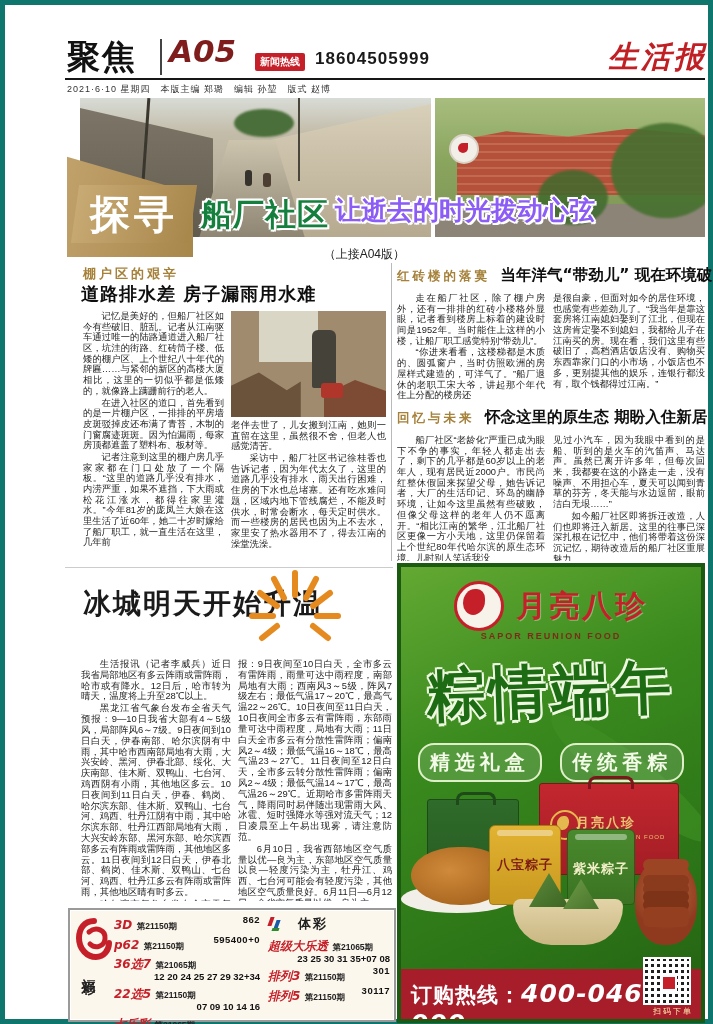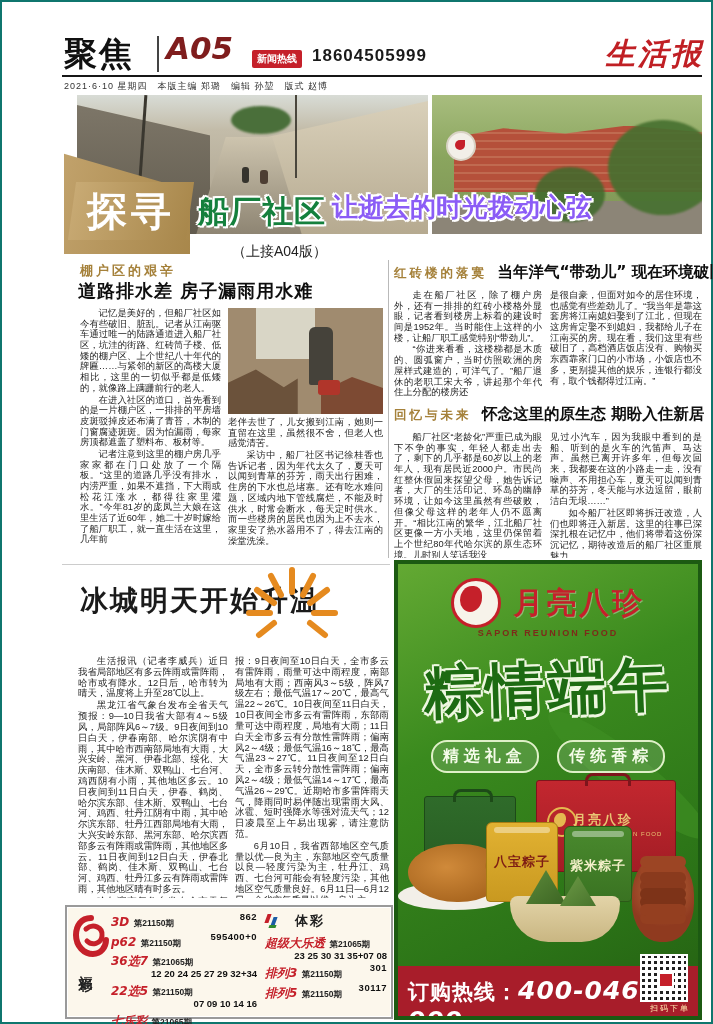--- a/index.html
+++ b/index.html
@@ -1,18 +1,18 @@
 <!DOCTYPE html>
 <html><head>
 <meta charset="utf-8">
 <style>
   html,body{margin:0;padding:0;}
   body{width:713px;height:1024px;background:#ffffff;position:relative;
        font-family:"Liberation Sans",sans-serif;color:#1a1a1a;overflow:hidden;}
-  .page{position:absolute;inset:0;border:2px solid #0f766e;background:#fff;}
+  .page{position:absolute;inset:0;border:5px solid #0f766e;background:#fff;}
 
   
   .hdr{position:absolute;left:62px;top:30px;width:640px;height:42px;}
   .hdr-section{position:absolute;left:0;top:0;font-family:"DejaVu Serif",serif;
       font-size:33px;font-weight:bold;letter-spacing:2px;color:#111;}
   .hdr-vline{position:absolute;left:93px;top:4px;width:2px;height:36px;background:#444;}
   .hdr-pageno{position:absolute;left:102px;top:-2px;font-size:31px;font-weight:bold;
       font-style:italic;color:#7f1d1d;font-family:"DejaVu Sans",sans-serif;}
   .hdr-hotline-box{position:absolute;left:188px;top:18px;background:#c5202a;color:#fff;
       font-size:10px;font-weight:bold;padding:2px 5px;border-radius:2px;}
@@ -54,21 +54,21 @@
   .banner-tag{position:absolute;left:70px;top:180px;width:118px;height:58px;z-index:4;
       background:linear-gradient(100deg,#c8aa74,#a8874b);transform:skewX(-8deg);}
   .banner-tag span{display:block;text-align:center;font-size:40px;font-weight:bold;color:#fff;
       font-family:"DejaVu Serif",serif;line-height:58px;letter-spacing:4px;transform:skewX(8deg);}
   .banner-place{position:absolute;left:196px;top:189px;z-index:4;font-size:31px;font-weight:bold;color:#15803d;
       font-family:"DejaVu Sans",sans-serif;letter-spacing:1px;
       text-shadow:-2px 0 #fff,2px 0 #fff,0 -2px #fff,0 2px #fff,2px 2px #fff,-2px -2px #fff;}
   .banner-title{position:absolute;left:330px;top:188px;z-index:4;font-size:26px;font-weight:bold;color:#8b5cf6;
       font-family:"DejaVu Sans",sans-serif;letter-spacing:0px;
       text-shadow:-2px 0 #fff,2px 0 #fff,0 -2px #fff,0 2px #fff,2px 2px #fff,-2px -2px #fff;}
-  .continued{position:absolute;left:230px;top:241px;width:170px;text-align:left;font-size:14px;color:#222;}
+  .continued{position:absolute;left:230px;top:241px;width:170px;text-align:right;font-size:12px;color:#222;}
 
   
   .kicker{color:#a5813a;font-weight:bold;letter-spacing:3px;font-size:13px;font-family:"DejaVu Sans",sans-serif;}
   .art-headline{font-weight:bold;color:#0e0e0e;font-family:"DejaVu Sans",sans-serif;}
   .bodycol{position:absolute;font-size:9.3px;line-height:1.15;text-align:justify;color:#1d1d1d;overflow:hidden;}
   .bodycol p{margin:0 0 1px 0;text-indent:2em;}
   .bodycol p.noind{text-indent:0;}
 
   .a1-kicker{position:absolute;left:78px;top:260px;}
   .a1-headline{position:absolute;left:76px;top:277px;font-size:18px;letter-spacing:1px;}
@@ -134,21 +134,21 @@
       border-radius:60% 40% 60% 50%;}
   .ad-brand{display:inline-block;vertical-align:middle;font-family:"DejaVu Serif",serif;font-weight:bold;
       font-size:30px;color:#c5202a;letter-spacing:3px;text-shadow:1px 1px 0 rgba(255,255,255,.35);}
   .ad-brand-en{position:absolute;left:0;top:64px;width:100%;text-align:center;font-size:9px;font-weight:bold;
       letter-spacing:2px;color:#7d2b1a;}
   .ad-title{position:absolute;left:0;top:86px;width:100%;text-align:center;font-family:"DejaVu Serif",serif;
       font-weight:bold;font-size:58px;color:#1d6b12;letter-spacing:4px;transform:rotate(-2deg);
       text-shadow:-2px 0 #eef7e0,2px 0 #eef7e0,0 -2px #eef7e0,0 3px #eef7e0,2px 2px #eef7e0,-2px -2px #eef7e0;}
   .ad-badges{position:absolute;left:0;top:176px;width:100%;text-align:center;}
   .ad-badge{display:inline-block;margin:0 7px;padding:4px 10px;border:2px solid #dff0c8;border-radius:16px;
-      background:rgba(255,255,255,.14);color:#f4fbe8;font-weight:bold;font-size:16px;letter-spacing:5px;}
+      background:rgba(255,255,255,.14);color:#f4fbe8;font-weight:bold;font-size:20px;letter-spacing:5px;}
   .ad-products{position:absolute;left:0;top:214px;width:300px;height:188px;}
   .prod{position:absolute;box-sizing:border-box;}
   .box-green{left:26px;top:18px;width:92px;height:86px;background:linear-gradient(#2f6b2a,#275c22);border-radius:3px;
       border:1px solid #1d4a18;}
   .box-green::before{content:"";position:absolute;left:28px;top:-8px;width:34px;height:10px;border:3px solid #1d4a18;border-bottom:none;border-radius:8px 8px 0 0;}
   .box-label{position:absolute;left:0;bottom:6px;width:100%;text-align:center;color:#e8f2d8;font-size:10px;letter-spacing:2px;font-weight:bold;}
   .box-red{left:138px;top:2px;width:140px;height:92px;background:linear-gradient(#c3272f,#a31d25);border-radius:3px;border:1px solid #7e151c;}
   .box-red::before{content:"";position:absolute;left:48px;top:-8px;width:40px;height:10px;border:3px solid #7e151c;border-bottom:none;border-radius:8px 8px 0 0;}
   .box-red .gold-dot{position:absolute;left:10px;top:26px;width:26px;height:26px;border-radius:50%;border:2px solid #e5b84f;}
   .box-red .gold-dot::after{content:"";position:absolute;left:5px;top:4px;width:12px;height:14px;background:#e5b84f;border-radius:60% 40% 60% 50%;}
@@ -234,21 +234,21 @@
   </div>
   <div class="bodycol a1-col2">
     <div class="photo-inline">
       <div class="pi-win"></div>
       <div class="pi-fig"></div>
       <div class="pi-clut1"></div>
       <div class="pi-clut2"></div>
       <div class="pi-red"></div>
     </div>
     <p class="noind">老伴去世了，儿女搬到江南，她则一直留在这里，虽然很不舍，但老人也感觉清苦。</p>
-    <p>采访中，船厂社区书记徐桂香也告诉记者，因为年代太久了，夏天可以闻到青草的芬芳，雨天出行困难，住房的下水也总堵塞。还有吃水难问题，区域内地下管线腐烂，不能及时供水，时常会断水，每天定时供水。而一些楼房的居民也因为上不去水，家里安了热水器用不了，得去江南的澡堂洗澡。</p>
+    <p>采访中，船厂社区书记徐桂香也告诉记者，因为年代太久了，这里的道路几乎没有排水，雨天出行困难，住房的下水也总堵塞。还有吃水难问题，区域内地下管线腐烂，不能及时供水，时常会断水，每天定时供水。而一些楼房的居民也因为上不去水，家里安了热水器用不了，得去江南的澡堂洗澡。</p>
   </div>
 
   <div class="vdivider"></div>
 
   <div class="a2-row">
     <span class="kicker">红砖楼的落寞</span>
     <span class="art-headline">当年洋气“带劲儿” 现在环境破旧</span>
   </div>
   <div class="bodycol a2-col1">
     <p>走在船厂社区，除了棚户房外，还有一排排的红砖小楼格外显眼，记者看到楼房上标着的建设时间是1952年。当时能住上这样的小楼，让船厂职工感觉特别“带劲儿”。</p>

